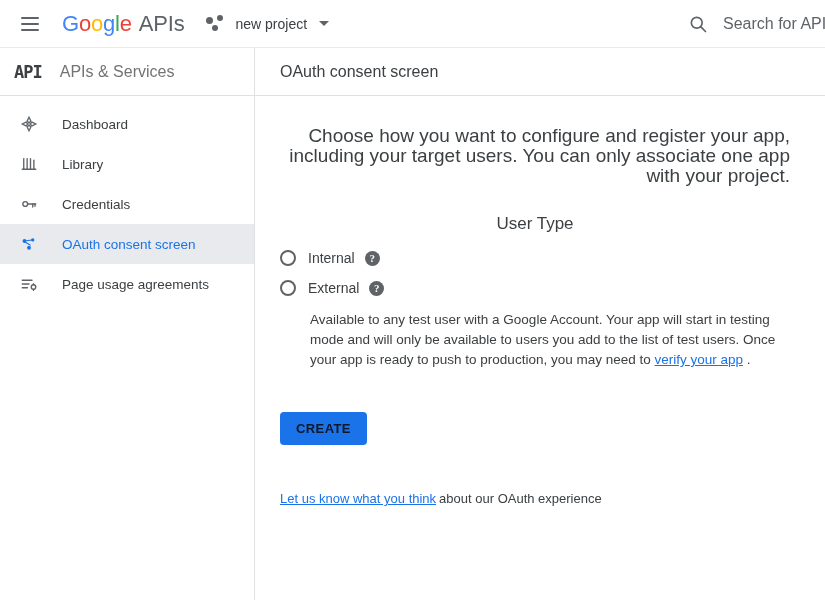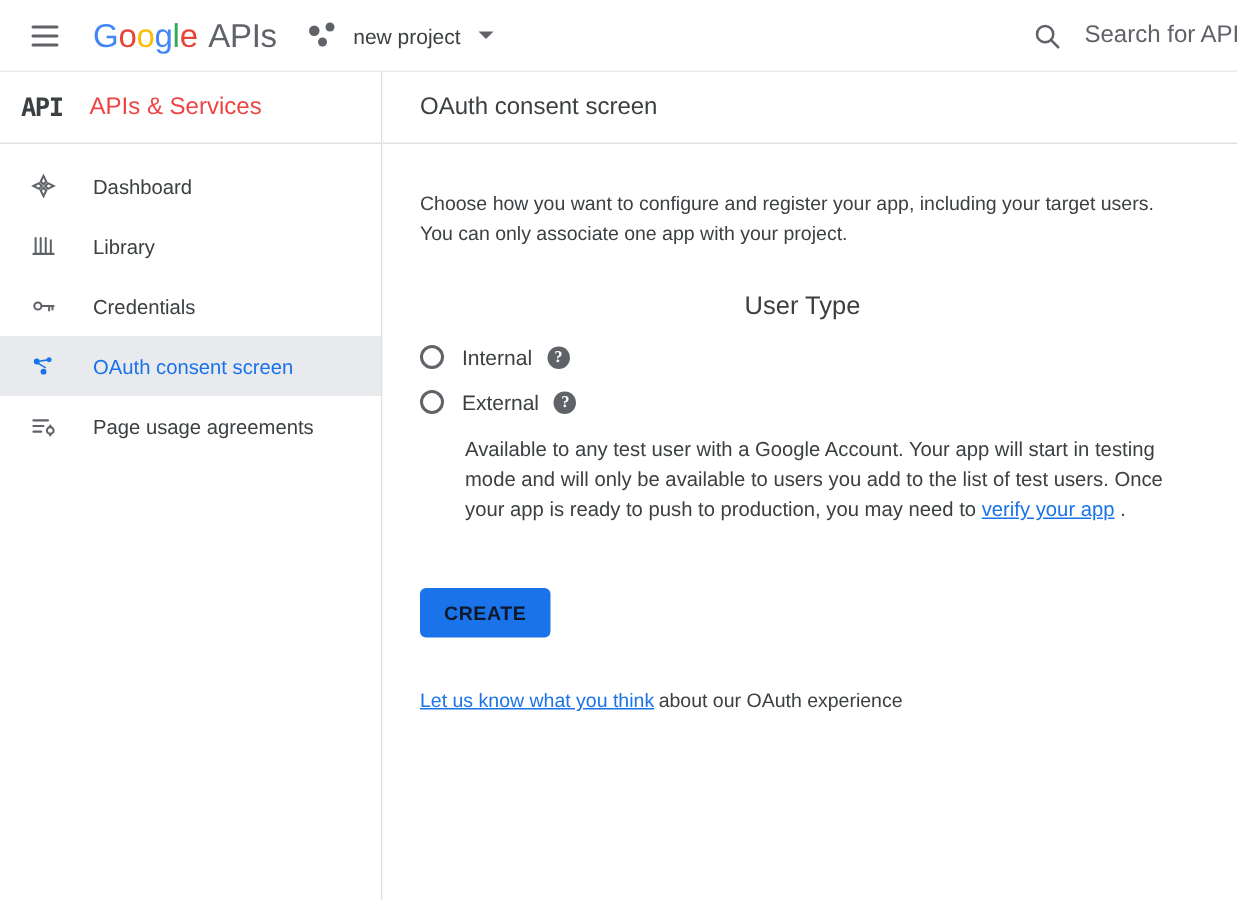--- a/index.html
+++ b/index.html
@@ -135,21 +135,21 @@
   .api-logo {
     font-family: "DejaVu Sans Mono", monospace;
     font-size: 17px;
     font-weight: bold;
     color: #3c4043;
     letter-spacing: -1px;
     margin-right: 18px;
   }
   .sidebar-title {
     font-size: 16px;
-    color: #ef4444;
+    color: #737373;
     font-weight: 400;
   }
   .nav {
     padding-top: 8px;
   }
   .nav-item {
     display: flex;
     align-items: center;
     height: 40px;
     padding-left: 18px;
@@ -184,24 +184,25 @@
     padding-left: 25px;
     border-bottom: 1px solid #e0e0e0;
     font-size: 16px;
     color: #3c4043;
   }
   .content-inner {
     padding: 30px 25px 0 25px;
     max-width: 560px;
   }
   .intro {
-    font-size: 13px;
+    font-size: 19px;
     line-height: 20px;
     color: #3c4043;
     margin: 0 0 28px 0;
+    text-align: right;
   }
   .section-title {
     font-size: 17px;
     font-weight: 500;
     color: #3c4043;
     margin: 0 0 10px 0;
     text-align: center;
   }
   .radio-row {
     display: flex;
@@ -254,21 +255,21 @@
     border-radius: 4px;
     height: 33px;
     padding: 0 16px;
     font-size: 13px;
     font-weight: 600;
     letter-spacing: 0.4px;
     cursor: pointer;
     font-family: "Liberation Sans", sans-serif;
   }
   .feedback {
-    margin-top: 34px;
+    margin-top: 46px;
     font-size: 13px;
     color: #3c4043;
   }
   .feedback .link { margin-right: 3px; }
 </style>
 </head>
 <body>
 
 <div class="topbar">
   <div class="hamburger">

